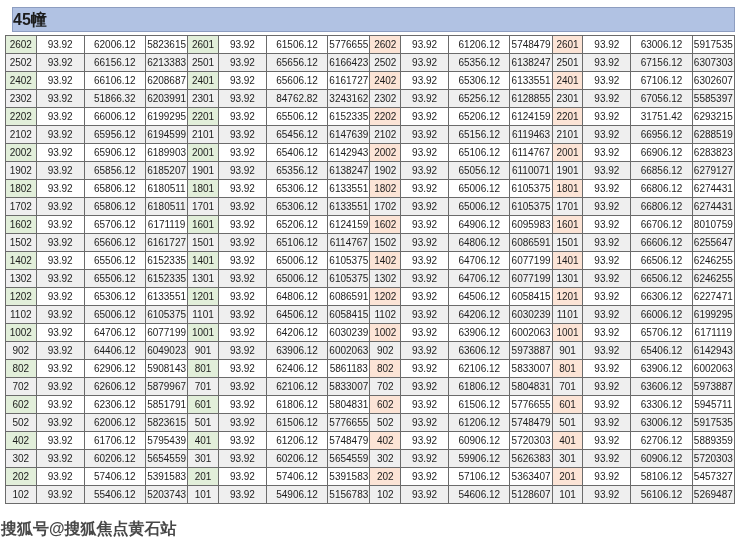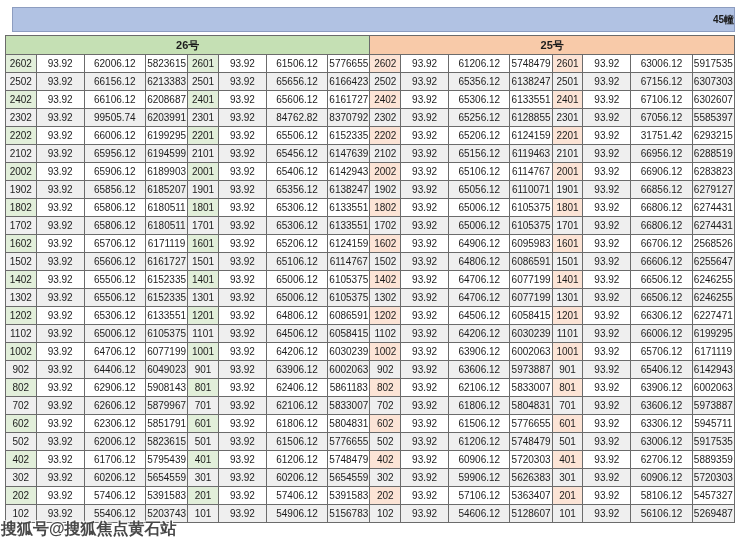--- a/index.html
+++ b/index.html
@@ -5,21 +5,21 @@
   html,body{margin:0;padding:0;}
   body{
     width:740px;height:545px;overflow:hidden;background:#ffffff;
     font-family:"Liberation Sans","DejaVu Sans",sans-serif;
     color:#1c1c1c;position:relative;
   }
   .title-bar{
     margin:7px 5px 3px 12px;height:23px;line-height:23px;
     background:var(--title-bg,#b1c2e3);
     border:1px solid #8d9dc0;
-    text-align:right;font-size:10px;font-weight:bold;
+    text-align:left;font-size:16px;font-weight:bold;
   }
   table.price{
     width:730px;margin:0 5px;border-collapse:collapse;table-layout:fixed;
     border:1.5px solid #4a4a4a;
   }
   table.price th, table.price td{
     border:1px solid #6b6b6b;
     text-align:center;vertical-align:middle;
     padding:0;overflow:hidden;white-space:nowrap;
   }
@@ -59,24 +59,20 @@
       <col class="c-room">
       <col class="c-area">
       <col class="c-price">
       <col class="c-total">
       <col class="c-room">
       <col class="c-area">
       <col class="c-price">
       <col class="c-total">
     </colgroup>
   <thead>
-    <tr>
-      <th colspan="8" class="bg-g">26号</th>
-      <th colspan="8" class="bg-o">25号</th>
-    </tr>
   </thead>
   <tbody id="price-body">
       <tr>
         <td class="tint-g">2602</td>
         <td>93.92</td>
         <td>62006.12</td>
         <td>5823615</td>
         <td class="tint-g">2601</td>
         <td>93.92</td>
         <td>61506.12</td>
@@ -122,26 +118,26 @@
         <td>65306.12</td>
         <td>6133551</td>
         <td class="tint-o">2401</td>
         <td>93.92</td>
         <td>67106.12</td>
         <td>6302607</td>
       </tr>
       <tr>
         <td class="tint-g">2302</td>
         <td>93.92</td>
-        <td>99505.74</td>
+        <td>51866.32</td>
         <td>6203991</td>
         <td class="tint-g">2301</td>
         <td>93.92</td>
         <td>84762.82</td>
-        <td>8370792</td>
+        <td>3243162</td>
         <td class="tint-o">2302</td>
         <td>93.92</td>
         <td>65256.12</td>
         <td>6128855</td>
         <td class="tint-o">2301</td>
         <td>93.92</td>
         <td>67056.12</td>
         <td>5585397</td>
       </tr>
       <tr>
@@ -261,21 +257,21 @@
         <td>93.92</td>
         <td>65206.12</td>
         <td>6124159</td>
         <td class="tint-o">1602</td>
         <td>93.92</td>
         <td>64906.12</td>
         <td>6095983</td>
         <td class="tint-o">1601</td>
         <td>93.92</td>
         <td>66706.12</td>
-        <td>2568526</td>
+        <td>8010759</td>
       </tr>
       <tr>
         <td class="tint-g">1502</td>
         <td>93.92</td>
         <td>65606.12</td>
         <td>6161727</td>
         <td class="tint-g">1501</td>
         <td>93.92</td>
         <td>65106.12</td>
         <td>6114767</td>

